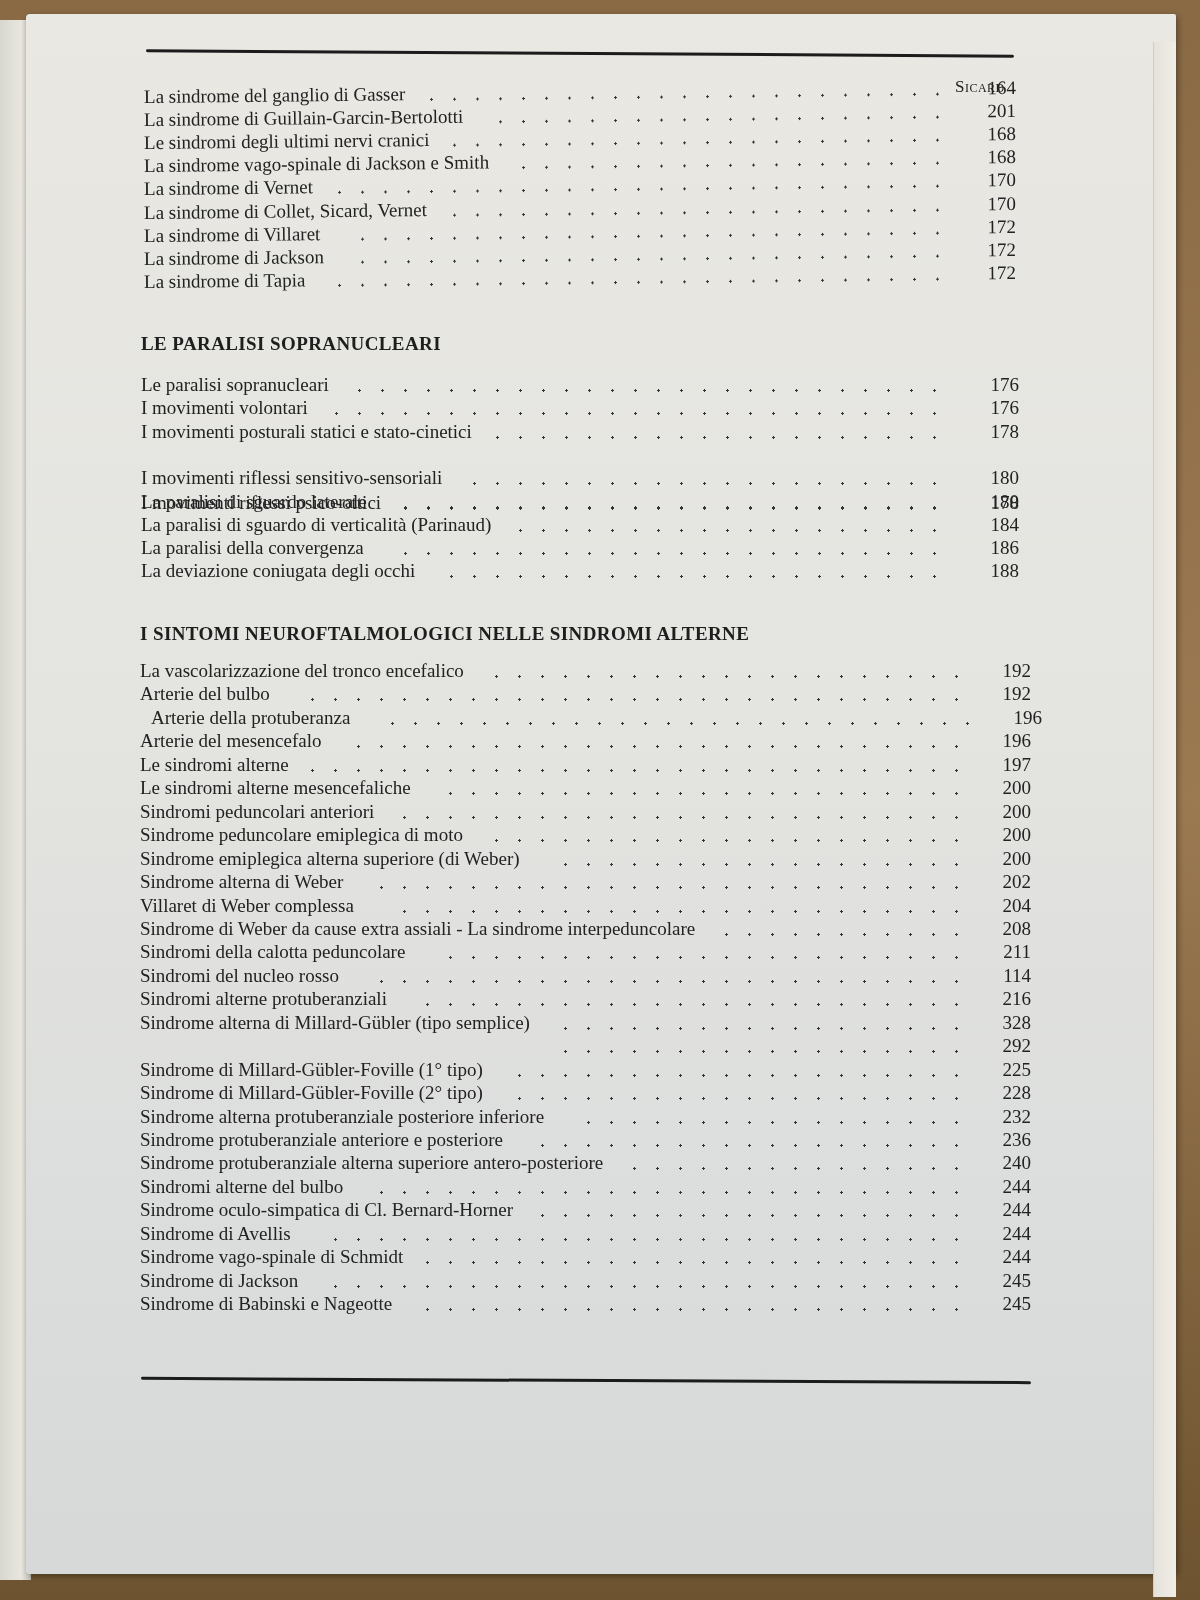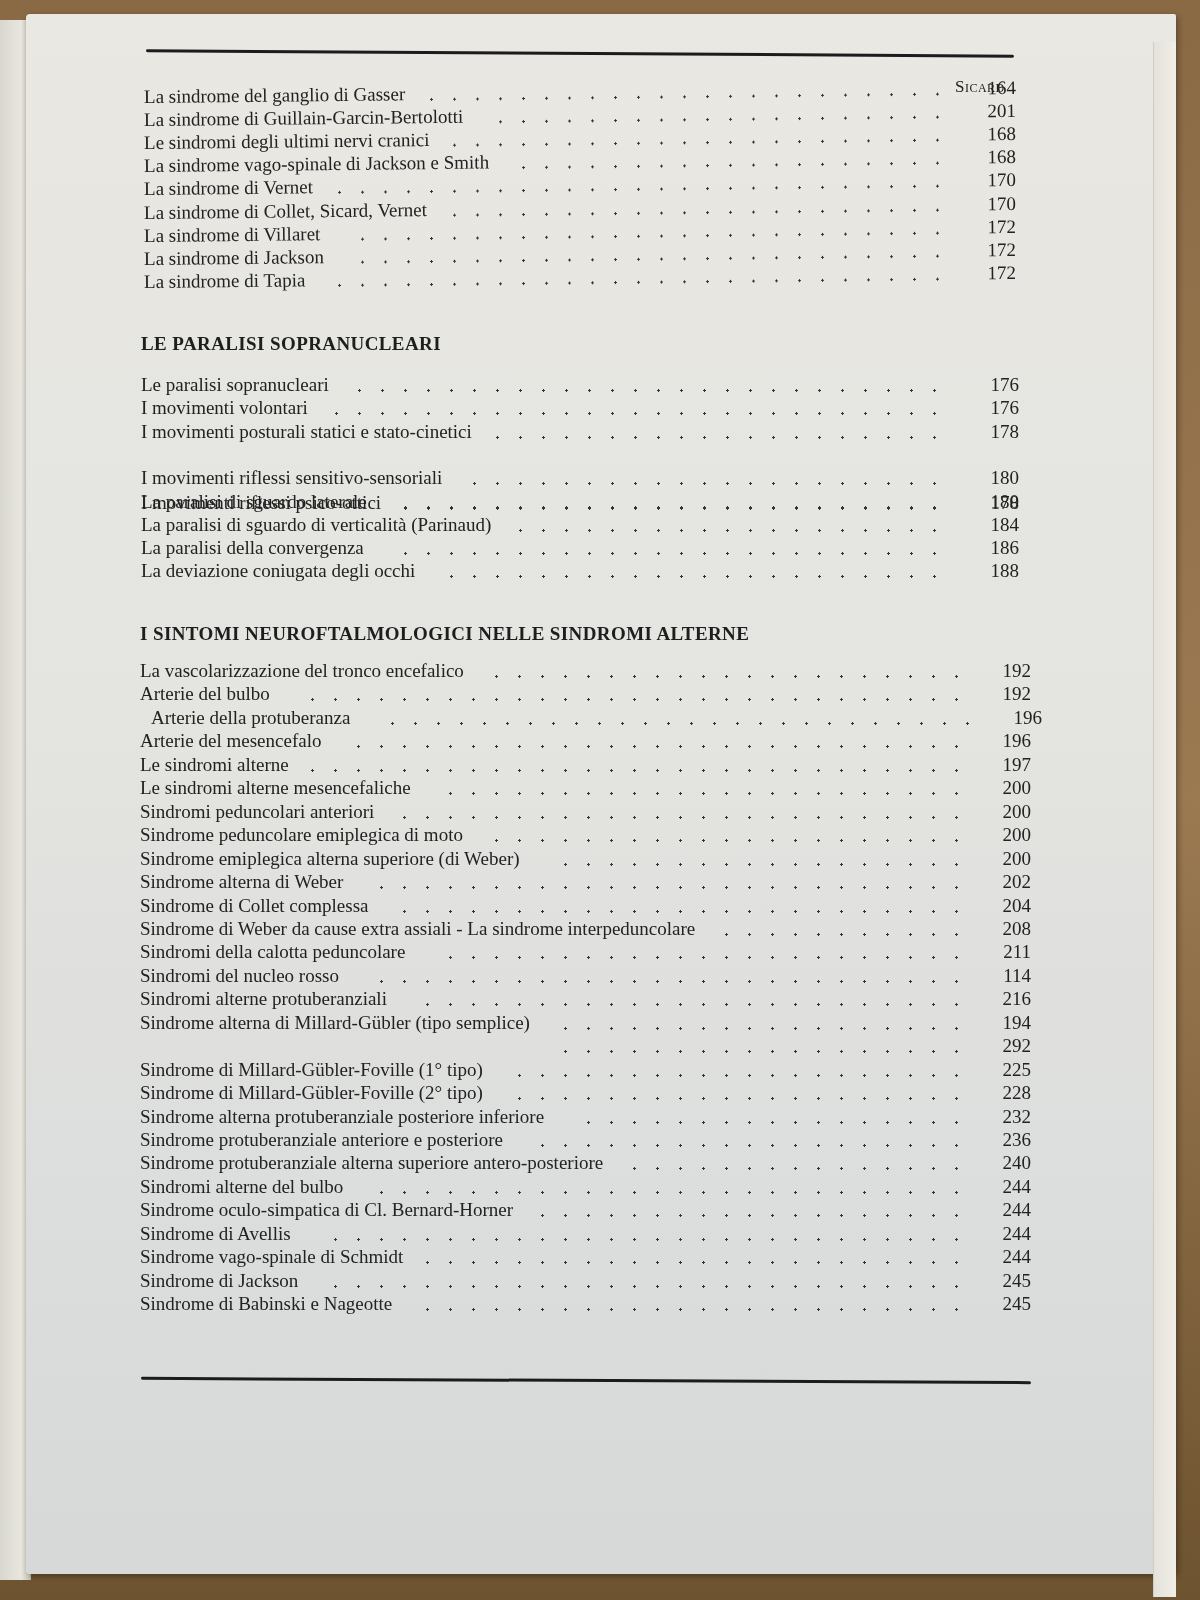--- a/index.html
+++ b/index.html
@@ -200,21 +200,21 @@
       <span class="title">Sindrome emiplegica alterna superiore (di Weber)</span>
       <span class="dot-leader" style="left: 414px; width: 408px;"></span>
       <span class="page-no">200</span>
     </div>
     <div class="entry" style="left: 140px; top: 871.05px; width: 891px; transform-origin: left center;">
       <span class="title">Sindrome alterna di Weber</span>
       <span class="dot-leader" style="left: 230px; width: 592px;"></span>
       <span class="page-no">202</span>
     </div>
     <div class="entry" style="left: 140px; top: 894.5px; width: 891px; transform-origin: left center;">
-      <span class="title">Sindrome di Collet complessa</span>
+      <span class="title">Villaret di Weber complessa</span>
       <span class="dot-leader" style="left: 253px; width: 569px;"></span>
       <span class="page-no">204</span>
     </div>
     <div class="entry" style="left: 140px; top: 917.95px; width: 891px; transform-origin: left center;">
       <span class="title">Sindrome di Weber da cause extra assiali - La sindrome interpeduncolare</span>
       <span class="dot-leader" style="left: 575px; width: 247px;"></span>
       <span class="page-no">208</span>
     </div>
     <div class="entry" style="left: 140px; top: 941.4px; width: 891px; transform-origin: left center;">
       <span class="title">Sindromi della calotta peduncolare</span>
@@ -227,21 +227,21 @@
       <span class="page-no">114</span>
     </div>
     <div class="entry" style="left: 140px; top: 988.3px; width: 891px; transform-origin: left center;">
       <span class="title">Sindromi alterne protuberanziali</span>
       <span class="dot-leader" style="left: 276px; width: 546px;"></span>
       <span class="page-no">216</span>
     </div>
     <div class="entry" style="left: 140px; top: 1011.75px; width: 891px; transform-origin: left center;">
       <span class="title">Sindrome alterna di Millard-Gübler (tipo semplice)</span>
       <span class="dot-leader" style="left: 414px; width: 408px;"></span>
-      <span class="page-no">194</span>
+      <span class="page-no">328</span>
     </div>
     <div class="entry" style="left: 140px; top: 1035.2px; width: 891px; transform-origin: left center;">
       <span class="dot-leader" style="left: 414px; width: 408px;"></span>
       <span class="page-no">292</span>
     </div>
     <div class="entry" style="left: 140px; top: 1058.65px; width: 891px; transform-origin: left center;">
       <span class="title">Sindrome di Millard-Gübler-Foville (1° tipo)</span>
       <span class="dot-leader" style="left: 368px; width: 454px;"></span>
       <span class="page-no">225</span>
     </div>

